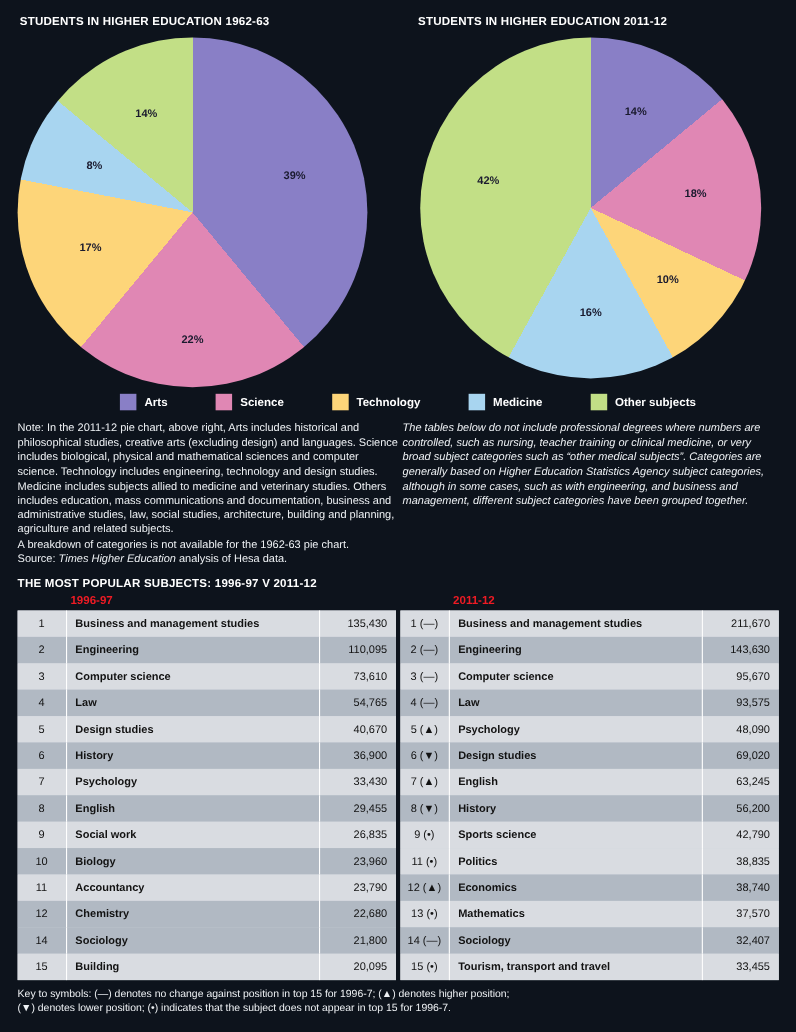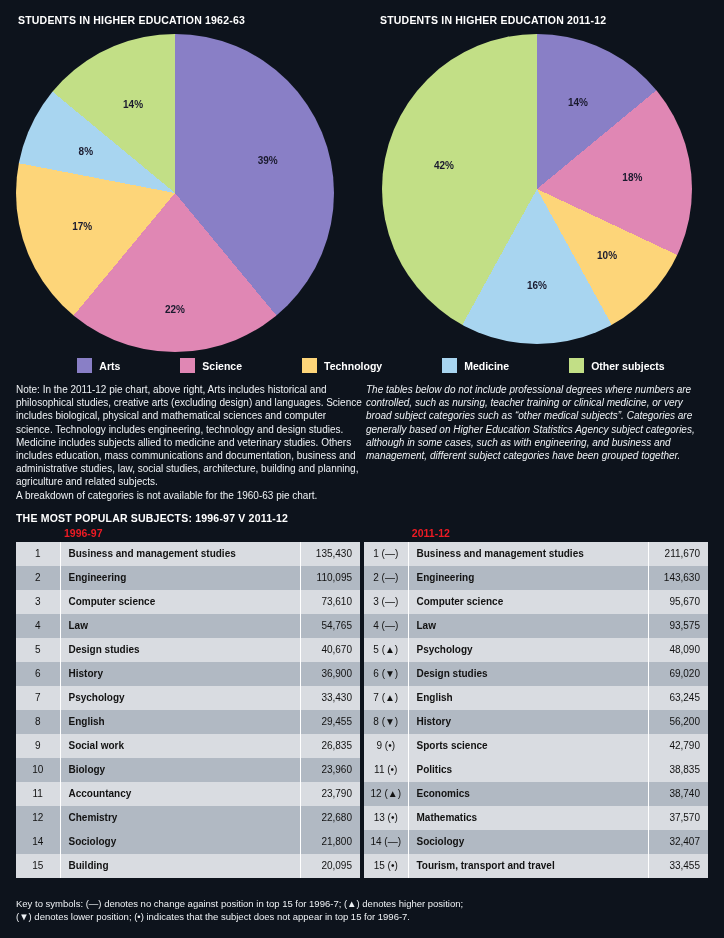--- a/index.html
+++ b/index.html
@@ -29,21 +29,21 @@
     font-weight: bold;
     color: #1a1a2e;
     transform: translate(-50%, -50%);
     white-space: nowrap;
   }
 
   
   #legend {
     display: flex;
     justify-content: center;
-    gap: 60px;
+    gap: 44px;
     align-items: center;
     margin-top: 6px;
     padding-left: 18px;
   }
   .legend-item { display: flex; align-items: center; gap: 7px; }
   .legend-swatch { width: 15px; height: 15px; display: block; }
   .legend-label { font-size: 10.5px; font-weight: bold; color: #fff; }
 
   
   #notes { display: flex; padding: 10px 16px 0 16px; gap: 0; }
@@ -72,21 +72,21 @@
     font-size: 10px;
     color: #121212;
     height: 24px;
     padding: 0 8px;
     border-right: 1px solid #ffffff;
   }
   tr.odd td { background: #d9dce1; }
   tr.even td { background: #b1b9c3; }
   td.rank { width: 44px; text-align: center; padding: 0 4px; font-weight: normal; }
   td.subject { font-weight: bold; }
-  td.value { width: 60px; text-align: right; border-right: none; font-weight: normal; }
+  td.value { width: 70px; text-align: right; border-right: none; font-weight: normal; }
 
   
   #footer-key {
     position: absolute;
     left: 16px; top: 897px;
     width: 690px;
     font-size: 9.5px;
     line-height: 13px;
     color: #eef1f4;
   }
@@ -140,21 +140,22 @@
     </div>
     <div class="legend-item">
       <span class="legend-swatch" style="background: rgb(194, 223, 134);"></span>
       <span class="legend-label">Other subjects</span>
     </div>
   </div>
 
 <div id="notes">
   <div class="note-col left">
     <p>Note: In the 2011-12 pie chart, above right, Arts includes historical and philosophical studies, creative arts (excluding design) and languages. Science includes biological, physical and mathematical sciences and computer science. Technology includes engineering, technology and design studies. Medicine includes subjects allied to medicine and veterinary studies. Others includes education, mass communications and documentation, business and administrative studies, law, social studies, architecture, building and planning, agriculture and related subjects.</p>
-    <p>A breakdown of categories is not available for the 1960-63 pie chart.</p>
+    <p>A breakdown of categories is not available for the 1962-63 pie chart.</p>
+    <p><span>Source: </span><span class="ital">Times Higher Education</span><span> analysis of Hesa data.</span></p>
   </div>
   <div class="note-col right">
     <p>The tables below do not include professional degrees where numbers are controlled, such as nursing, teacher training or clinical medicine, or very broad subject categories such as “other medical subjects”. Categories are generally based on Higher Education Statistics Agency subject categories, although in some cases, such as with engineering, and business and management, different subject categories have been grouped together.</p>
   </div>
 </div>
 
 <div id="section-head">
   <div class="main">THE MOST POPULAR SUBJECTS: 1996-97 v 2011-12</div>
   <div id="subheads">
     <div class="subhead left">1996-97</div>

